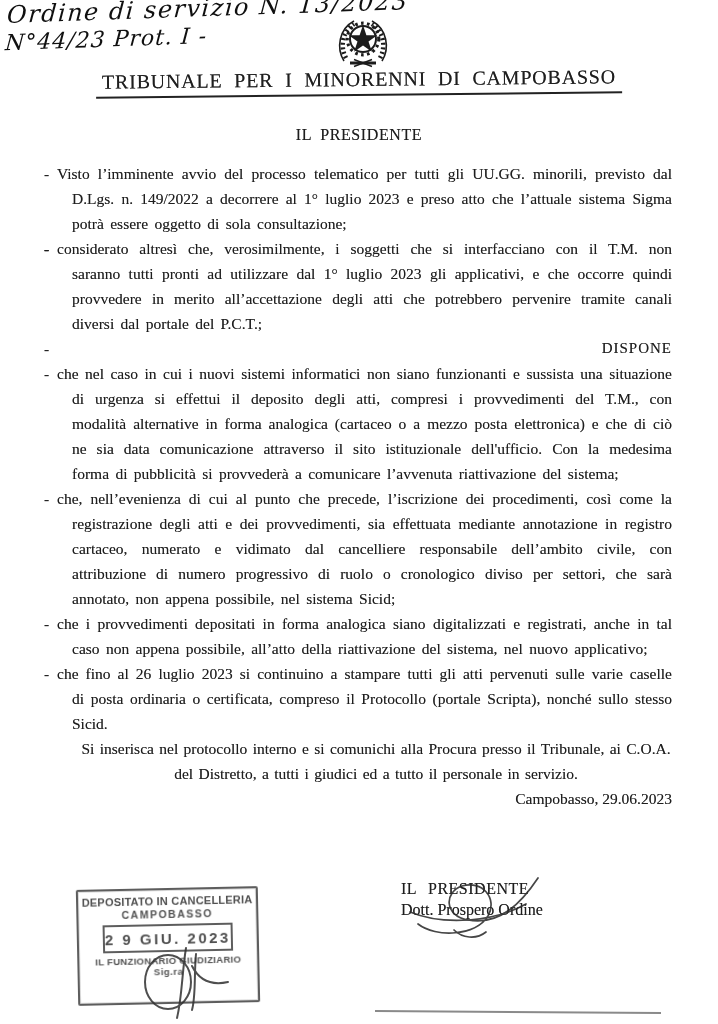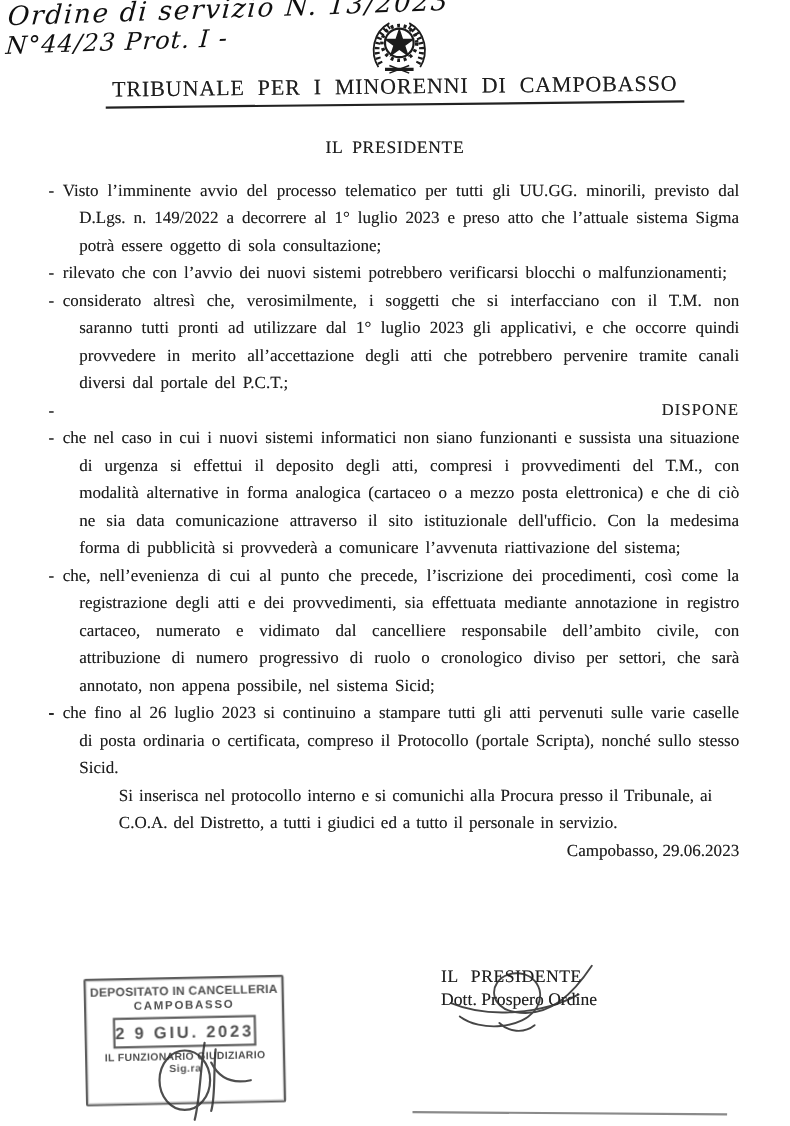--- a/index.html
+++ b/index.html
@@ -41,21 +41,21 @@
   }
   .para {
     position:relative; margin-left:72px; text-indent:-15px;
     text-align:justify; word-spacing:2.5px;
   }
   .para .bullet { position:absolute; left:-28px; top:0; text-indent:0; }
   .dispone {
     margin-left:44px; text-align:right; font-size:15px;
     letter-spacing:1px; line-height:25px;
   }
-  .closing { margin-left:108px; text-align:left; word-spacing:1.5px; }
+  .closing { margin-left:80px; text-align:center; word-spacing:1.5px; }
   .place-date { margin-left:88px;text-align:right; }
   
   .sig-block { position:absolute; left:401px; top:878px; font-size:16px; line-height:21px;
     text-shadow:0 0 0.4px rgba(0,0,0,0.45); }
   .sig-role { word-spacing:7px; letter-spacing:0.5px; }
   .president-sig { position:absolute; left:402px; top:868px; width:160px; height:82px; }
   
   .stamp {
     position:absolute; left:77px; top:888px; width:182px; height:116px;
     border:2px solid #4c4c4c; border-radius:2px;
@@ -110,39 +110,39 @@
     <span class="title">TRIBUNALE PER I MINORENNI DI CAMPOBASSO</span>
   </div>
 
   <div class="subtitle">IL PRESIDENTE</div>
 
   <div class="body">
     <div class="para">
       <span class="bullet">-</span><span>Visto l’imminente avvio del processo telematico per tutti gli UU.GG. minorili, previsto dal D.Lgs. n. 149/2022 a decorrere al 1° luglio 2023 e preso atto che l’attuale sistema Sigma potrà essere oggetto di sola consultazione;</span>
     </div>
     <div class="para">
-      <span class="bullet">-</span><span>rilevato che con l’avvio dei nuovi sistemi potrebbero verificarsi blocchi o malfunzionamenti;</span>
+      <span class="bullet">-</span>
     </div>
     <div class="para">
       <span class="bullet">-</span><span>considerato altresì che, verosimilmente, i soggetti che si interfacciano con il T.M. non saranno tutti pronti ad utilizzare dal 1° luglio 2023 gli applicativi, e che occorre quindi provvedere in merito all’accettazione degli atti che potrebbero pervenire tramite canali diversi dal portale del P.C.T.;</span>
     </div>
     <div class="para">
       <span class="bullet">-</span>
     </div>
 
     <div class="dispone">DISPONE</div>
 
     <div class="para">
       <span class="bullet">-</span><span>che nel caso in cui i nuovi sistemi informatici non siano funzionanti e sussista una situazione di urgenza si effettui il deposito degli atti, compresi i provvedimenti del T.M., con modalità alternative in forma analogica (cartaceo o a mezzo posta elettronica) e che di ciò ne sia data comunicazione attraverso il sito istituzionale dell'ufficio. Con la medesima forma di pubblicità si provvederà a comunicare l’avvenuta riattivazione del sistema;</span>
     </div>
     <div class="para">
       <span class="bullet">-</span><span>che, nell’evenienza di cui al punto che precede, l’iscrizione dei procedimenti, così come la registrazione degli atti e dei provvedimenti, sia effettuata mediante annotazione in registro cartaceo, numerato e vidimato dal cancelliere responsabile dell’ambito civile, con attribuzione di numero progressivo di ruolo o cronologico diviso per settori, che sarà annotato, non appena possibile, nel sistema Sicid;</span>
     </div>
     <div class="para">
-      <span class="bullet">-</span>
+      <span class="bullet">-</span><span>che i provvedimenti depositati in forma analogica siano digitalizzati e registrati, anche in tal caso non appena possibile, all’atto della riattivazione del sistema, nel nuovo applicativo;</span>
     </div>
     <div class="para">
       <span class="bullet">-</span><span>che fino al 26 luglio 2023 si continuino a stampare tutti gli atti pervenuti sulle varie caselle di posta ordinaria o certificata, compreso il Protocollo (portale Scripta), nonché sullo stesso Sicid.</span>
     </div>
 
     <div class="closing">Si inserisca nel protocollo interno e si comunichi alla Procura presso il Tribunale, ai C.O.A. del Distretto, a tutti i giudici ed a tutto il personale in servizio.</div>
     <div class="place-date">Campobasso, 29.06.2023</div>
   </div>
 
   <div class="sig-block">

